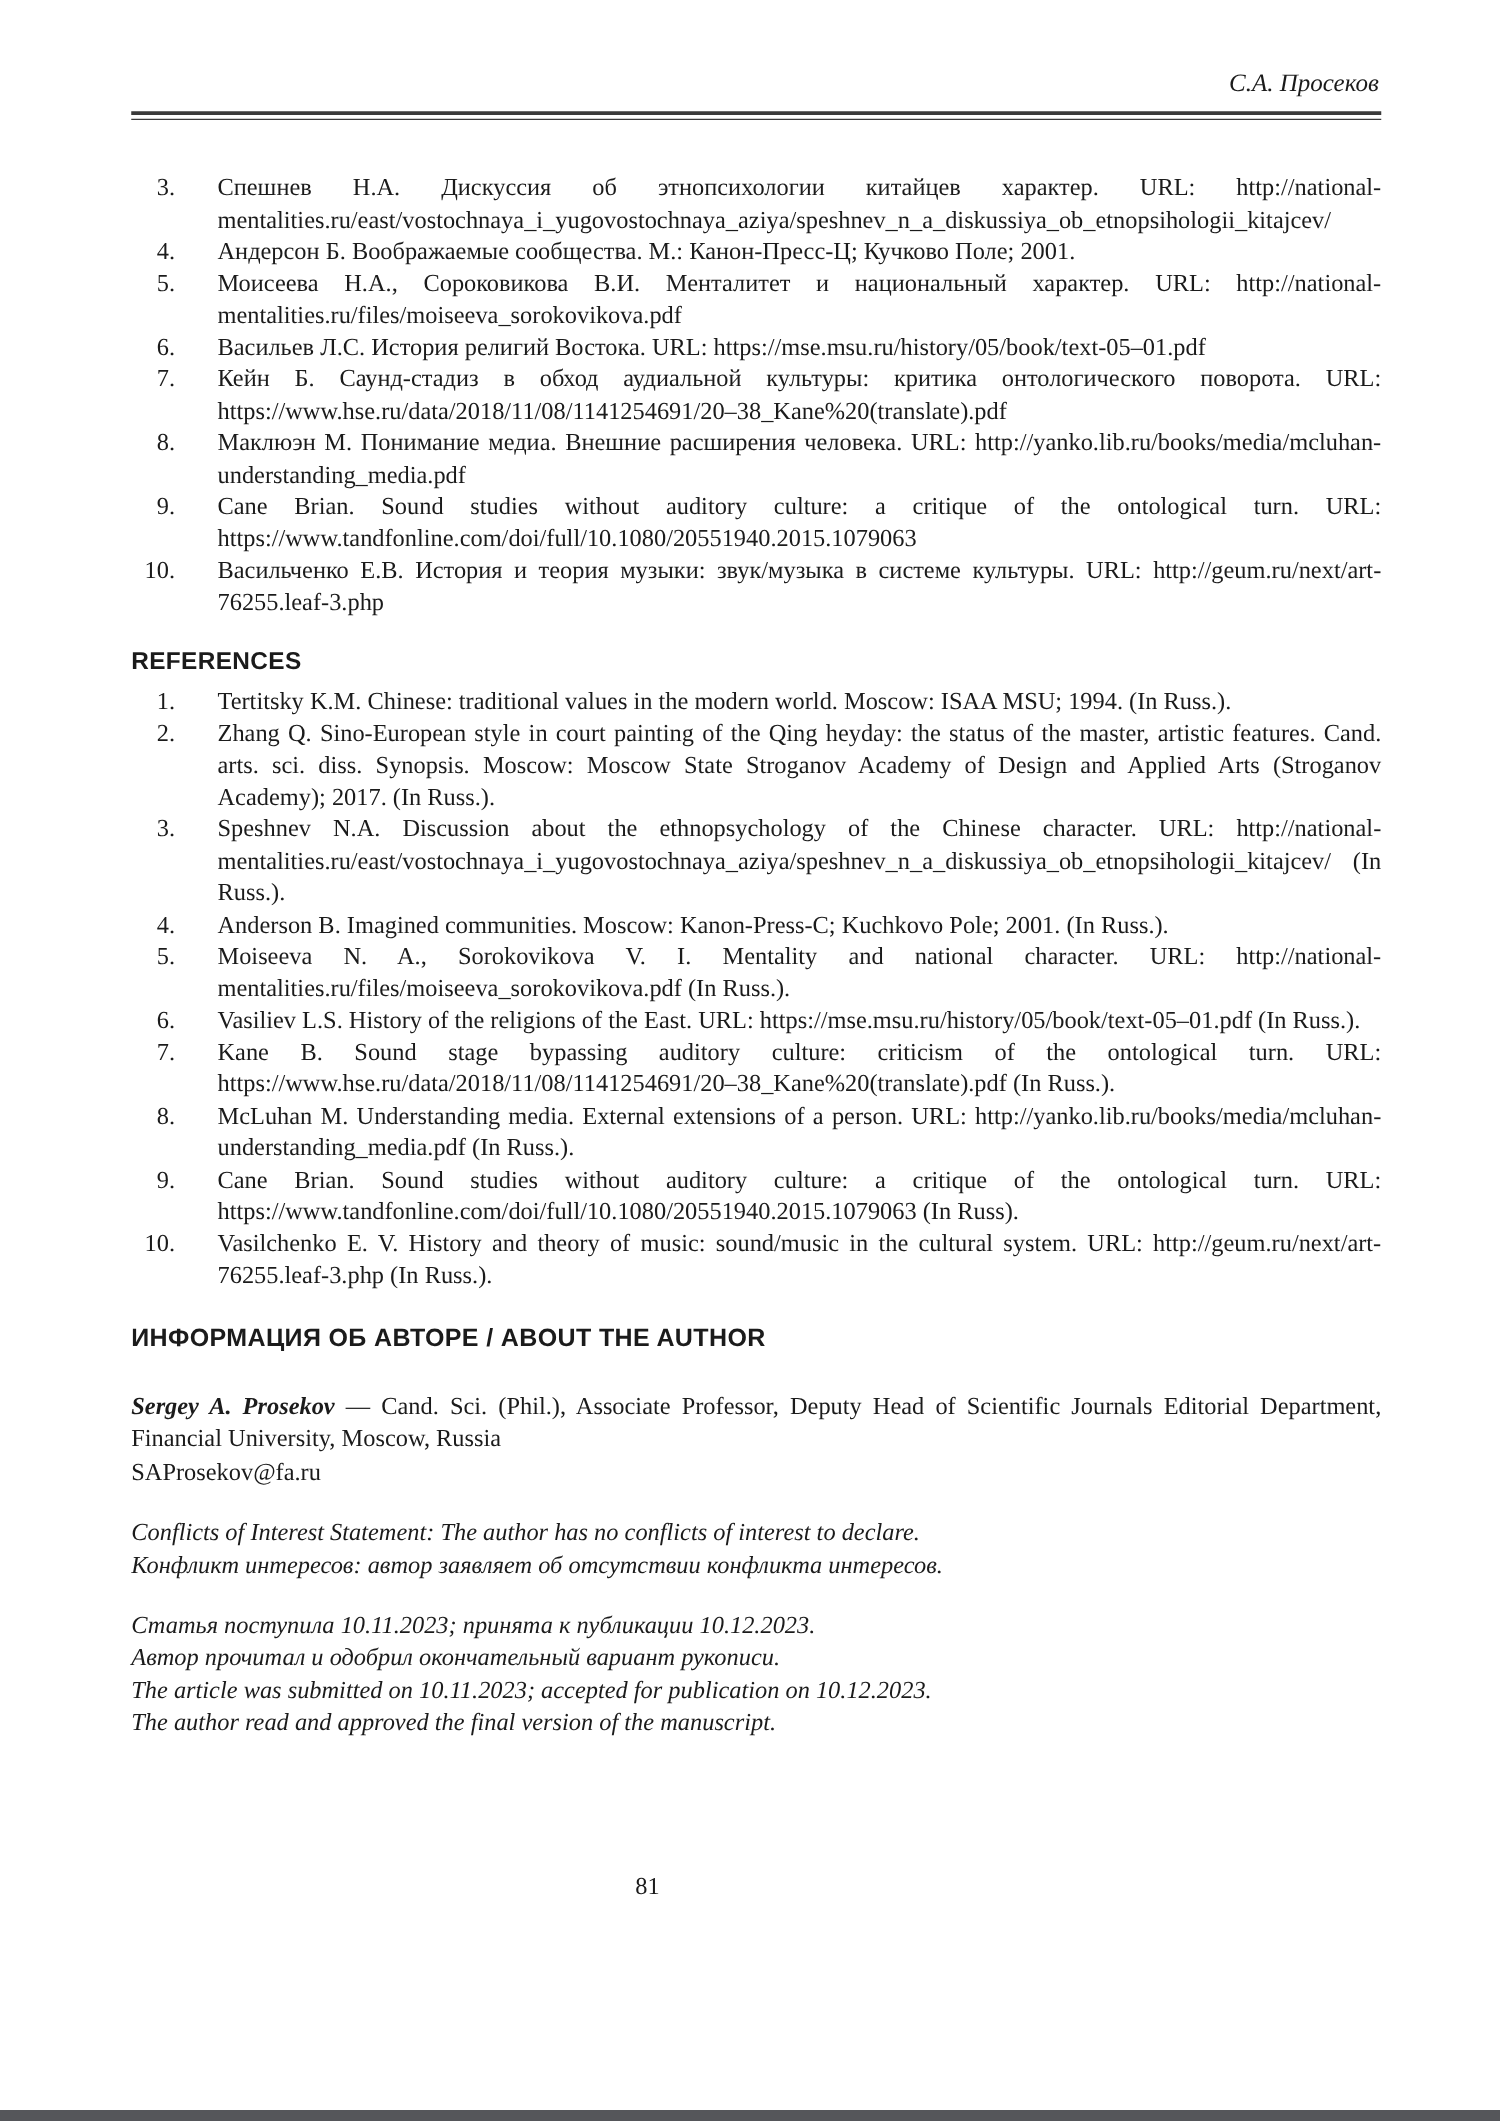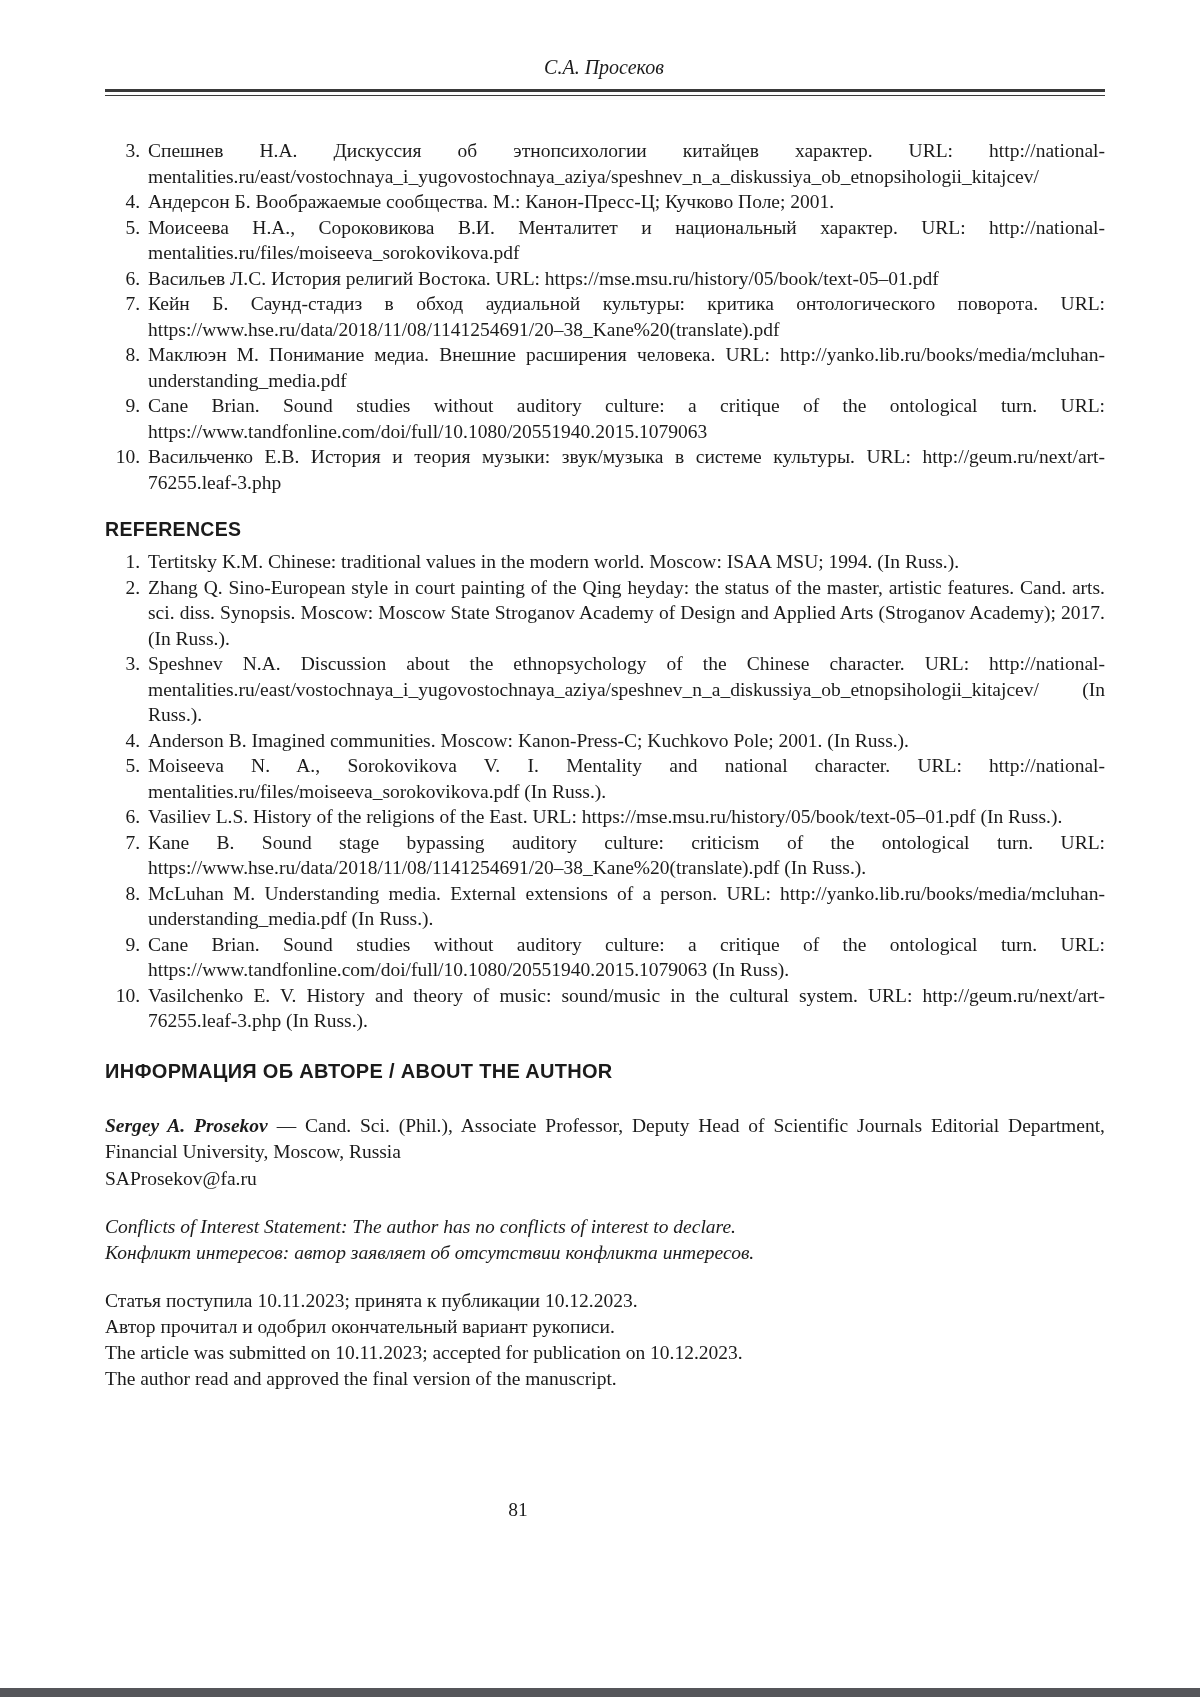--- a/index.html
+++ b/index.html
@@ -12,21 +12,21 @@
     background: #ffffff;
     color: #1b1b1b;
     font-family: "Liberation Serif", "DejaVu Serif", serif;
     font-size: 19.5px;
     line-height: 25.5px;
     overflow: hidden;
   }
   .page { padding: 54px 95px 0 105px; }
 
   .running-head {
-    text-align: center;
+    text-align: right;
     font-style: italic;
     font-size: 20px;
     line-height: 26px;
     padding-right: 2px;
   }
   .head-rule {
     margin-top: 9px;
     height: 7px;
     border-top: 3px solid #3a3a3a;
     border-bottom: 1px solid #3a3a3a;
@@ -39,20 +39,21 @@
     flex: 0 0 35px;
     text-align: right;
     margin-right: 8px;
     white-space: nowrap;
   }
   .ref-text {
     flex: 1;
     text-align: justify;
     overflow-wrap: break-word;
     word-break: break-word;
+    margin-left: 26px;
   }
 
   .section-title {
     font-family: "Liberation Sans", "DejaVu Sans", sans-serif;
     font-weight: 700;
     font-size: 19.5px;
     line-height: 27px;
     letter-spacing: 0.3px;
     margin: 21px 0 6px 0;
   }
@@ -60,21 +61,21 @@
     font-size: 20px;
     margin: 24px 0 28px 0;
   }
 
   .author-block p { margin: 0; line-height: 26.5px; text-align: justify; }
   .author-name { font-weight: 700; font-style: italic; }
 
   .conflict-block { margin-top: 22px; font-style: italic; }
   .conflict-block p { margin: 0; line-height: 26px; }
 
-  .dates-block { margin-top: 22px; }
+  .dates-block { margin-top: 22px; font-style: italic; }
   .dates-block p { margin: 0; line-height: 26px; }
 
   .page-number {
     position: absolute;
     top: 1497px;
     left: 0;
     width: 1036px;
     text-align: center;
     font-size: 19.5px;
   }

